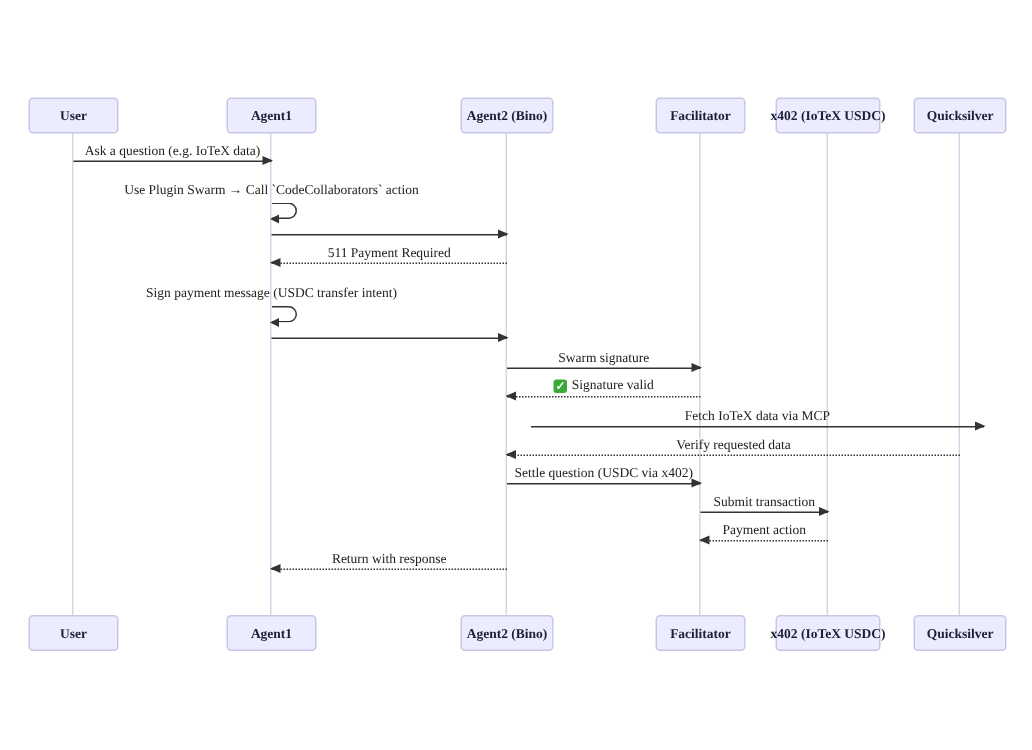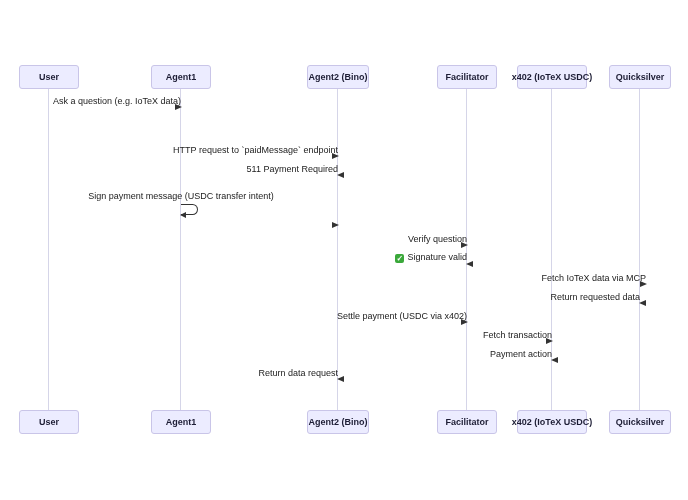--- a/index.html
+++ b/index.html
@@ -1,26 +1,26 @@
 <!DOCTYPE html>
 <html><head>
 <meta charset="utf-8">
 <style>
   html,body{margin:0;padding:0;background:#ffffff;}
   .canvas{
     position:relative;width:688px;height:500px;background:#ffffff;overflow:hidden;
-    font-family:Liberation Sans, sans-serif;color:#222;border-radius:15px;
+    font-family:Liberation Serif, serif;color:#222;border-radius:15px;
   }
   .lifeline{position:absolute;width:1px;background:#d5d5e8;}
   .actor{
     position:absolute;height:24px;background:#ECECFF;border:1px solid #c9c5e8;border-radius:3px;
     display:flex;align-items:center;justify-content:center;
     font-size:9px;font-weight:700;color:#1d1d35;box-sizing:border-box;white-space:nowrap;
   }
-  .msg{position:absolute;display:flex;justify-content:flex-end;height:13px;align-items:flex-end;}
+  .msg{position:absolute;display:flex;flex-direction:column;justify-content:flex-end;height:13px;}
   .msg-label{
     text-align:center;font-size:9px;line-height:10px;color:#222;white-space:nowrap;
     margin-bottom:2px;overflow:visible;
   }
   .msg-line{position:relative;height:0;}
   .line-solid{border-top:1px solid #333;}
   .line-dotted{border-top:1px dotted #333;}
   .ah{position:absolute;width:0;height:0;top:-4px;}
   .ah-right{right:-1px;border-left:7px solid #333;border-top:3.5px solid transparent;border-bottom:3.5px solid transparent;}
   .ah-left{left:-1px;border-right:7px solid #333;border-top:3.5px solid transparent;border-bottom:3.5px solid transparent;}
@@ -74,23 +74,28 @@
       <span>Quicksilver</span>
     </div>
 
   <div class="msg" style="left:49px;top:95px;width:132px">
     <div class="msg-label">Ask a question (e.g. IoTeX data)</div>
     <div class="msg-line line-solid">
         <i class="ah ah-right"></i>
       </div>
   </div>
 
+  <div class="selfmsg" style="left:181px;top:116px">
+    <div class="self-label">Use Plugin Swarm → Call `CodeCollaborators` action</div>
+    <div class="self-loop">
+        <i class="self-ah"></i>
+      </div>
+  </div>
 
   <div class="msg" style="left:181px;top:144px;width:157px">
-    <div class="msg-label">HTTP request to `paidMessage` endpoint</div>
     <div class="msg-line line-solid">
         <i class="ah ah-right"></i>
       </div>
   </div>
 
   <div class="msg" style="left:181px;top:163px;width:157px">
     <div class="msg-label">511 Payment Required</div>
     <div class="msg-line line-dotted">
         <i class="ah ah-left"></i>
       </div>
@@ -103,70 +108,70 @@
       </div>
   </div>
 
   <div class="msg" style="left:181px;top:213px;width:157px">
     <div class="msg-line line-solid">
         <i class="ah ah-right"></i>
       </div>
   </div>
 
   <div class="msg" style="left:338px;top:233px;width:129px">
-    <div class="msg-label">Verify question</div>
+    <div class="msg-label">Swarm signature</div>
     <div class="msg-line line-solid">
         <i class="ah ah-right"></i>
       </div>
   </div>
 
   <div class="msg" style="left:338px;top:252px;width:129px">
     <div class="msg-label"><span class="check-icon">✓</span><span>Signature valid</span></div>
     <div class="msg-line line-dotted">
         <i class="ah ah-left"></i>
       </div>
   </div>
 
-  <div class="msg" style="left:344px;top:272px;width:302px">
+  <div class="msg" style="left:354px;top:272px;width:302px">
     <div class="msg-label">Fetch IoTeX data via MCP</div>
     <div class="msg-line line-solid">
         <i class="ah ah-right"></i>
       </div>
   </div>
 
   <div class="msg" style="left:338px;top:291px;width:302px">
-    <div class="msg-label">Return requested data</div>
+    <div class="msg-label">Verify requested data</div>
     <div class="msg-line line-dotted">
         <i class="ah ah-left"></i>
       </div>
   </div>
 
   <div class="msg" style="left:338px;top:310px;width:129px">
-    <div class="msg-label">Settle payment (USDC via x402)</div>
+    <div class="msg-label">Settle question (USDC via x402)</div>
     <div class="msg-line line-solid">
         <i class="ah ah-right"></i>
       </div>
   </div>
 
   <div class="msg" style="left:467px;top:329px;width:85px">
-    <div class="msg-label">Fetch transaction</div>
+    <div class="msg-label">Submit transaction</div>
     <div class="msg-line line-solid">
         <i class="ah ah-right"></i>
       </div>
   </div>
 
   <div class="msg" style="left:467px;top:348px;width:85px">
     <div class="msg-label">Payment action</div>
     <div class="msg-line line-dotted">
         <i class="ah ah-left"></i>
       </div>
   </div>
 
   <div class="msg" style="left:181px;top:367px;width:157px">
-    <div class="msg-label">Return data request</div>
+    <div class="msg-label">Return with response</div>
     <div class="msg-line line-dotted">
         <i class="ah ah-left"></i>
       </div>
   </div>
 
 
   <div class="actor" style="left:19px;top:410px;width:60px">
       <span>User</span>
     </div>
   <div class="actor" style="left:151px;top:410px;width:60px">

